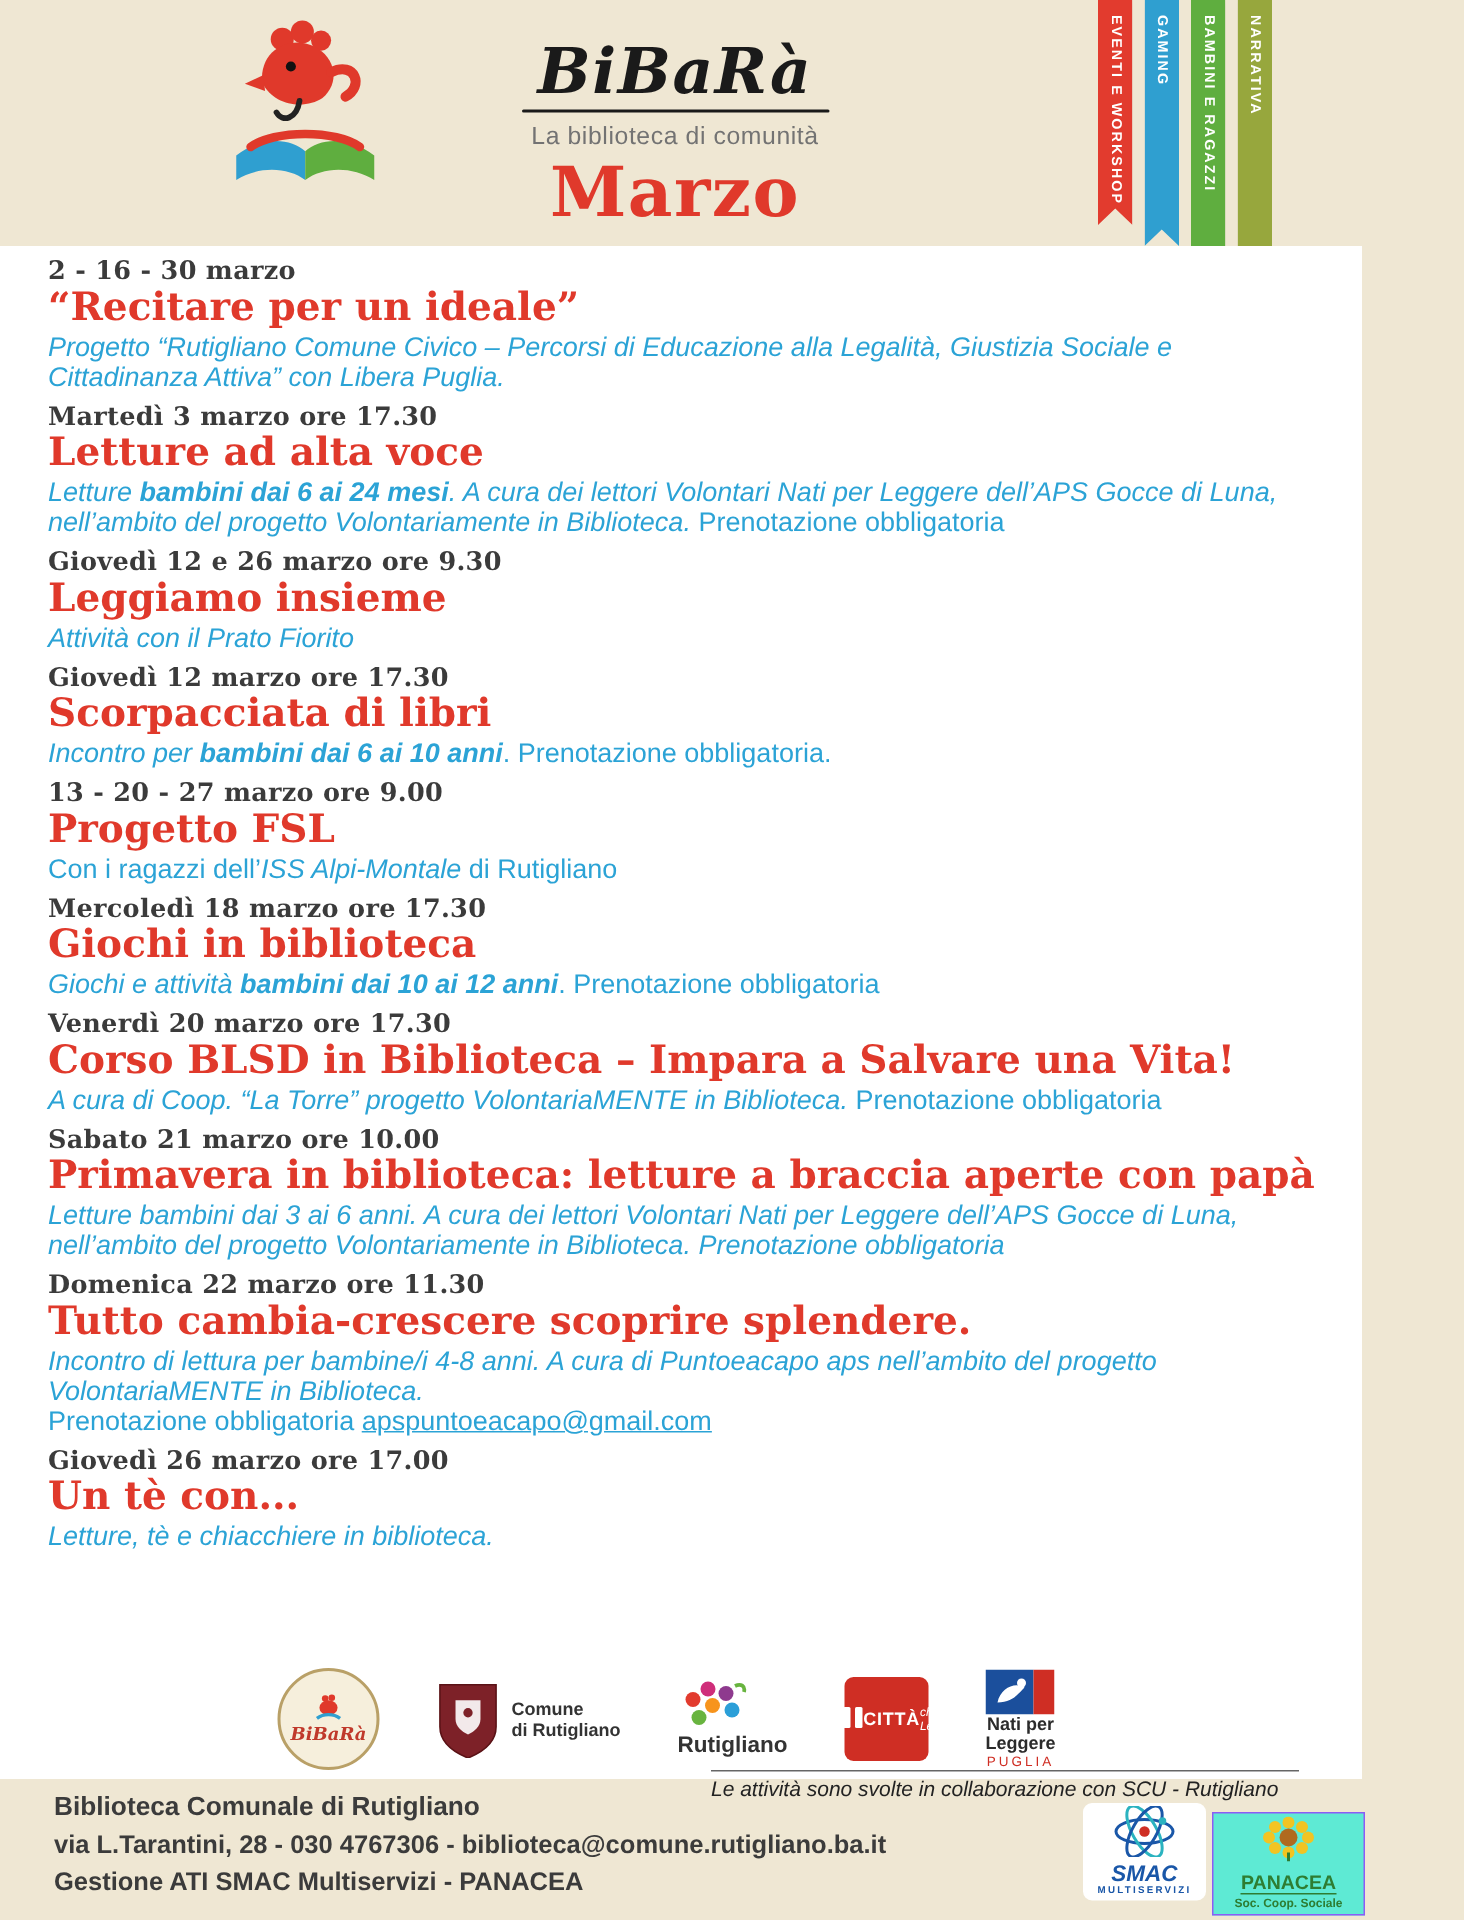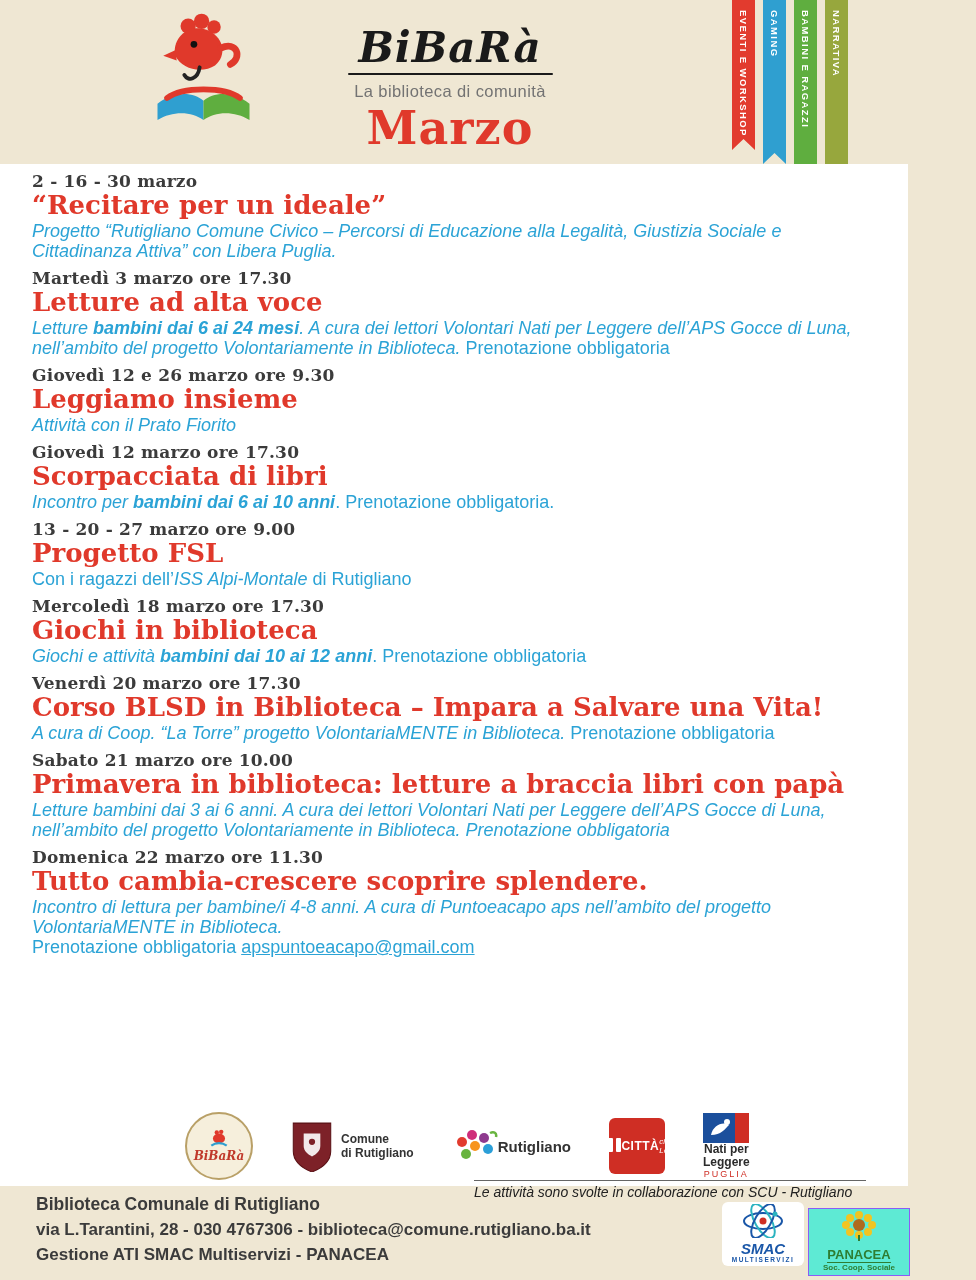--- a/index.html
+++ b/index.html
@@ -37,21 +37,21 @@
   .seg-r{font-style:normal;}
   .seg-link{font-style:normal;text-decoration:underline;cursor:pointer;}
 
   
   .logo-row{position:absolute;bottom:4px;left:185px;height:72px;display:flex;align-items:center;gap:38px;}
   .stamp{width:64px;height:64px;border-radius:50%;border:2px solid #b9a067;background:#f6efdc;
          display:flex;flex-direction:column;align-items:center;justify-content:center;}
   .stamp-text{font:700 italic 12px "DejaVu Serif",serif;color:#c0392b;}
   .comune{display:flex;align-items:center;gap:8px;}
   .comune-text div{font:700 12px/14px "Liberation Sans",sans-serif;color:#333;}
-  .rutig{display:flex;flex-direction:row;align-items:center;}
+  .rutig{display:flex;flex-direction:column;align-items:flex-start;}
   .rutig-text{font:800 15px "Liberation Sans",sans-serif;color:#333;margin-top:1px;}
   .citta{width:56px;height:56px;background:#cf2e24;border-radius:6px;display:flex;flex-direction:row;
          align-items:center;justify-content:center;color:#fff;}
   .citta-books{display:flex;gap:3px;margin-bottom:3px;}
   .citta-books span{display:block;width:5px;height:14px;background:#fff;border-radius:1px;}
   .citta-t1{font:800 12px "Liberation Sans",sans-serif;letter-spacing:.5px;}
   .citta-t2{font:italic 400 8px "Liberation Sans",sans-serif;}
   .npl{display:flex;flex-direction:column;align-items:center;}
   .npl-t1{font:800 12px/13px "Liberation Sans",sans-serif;color:#2b2b2b;}
   .npl-t2{font:400 9px "Liberation Sans",sans-serif;color:#cf2e24;letter-spacing:2px;}
@@ -159,31 +159,36 @@
       </section>
 
       <section class="event">
         <div class="ev-date">Venerdì 20 marzo ore 17.30</div>
         <div class="ev-title">Corso BLSD in Biblioteca – Impara a Salvare una Vita!</div>
         <p class="ev-desc"><span>A cura di Coop. “La Torre” progetto VolontariaMENTE in Biblioteca. </span><span class="seg-r">Prenotazione obbligatoria</span></p>
       </section>
 
       <section class="event">
         <div class="ev-date">Sabato 21 marzo ore 10.00</div>
-        <div class="ev-title">Primavera in biblioteca: letture a braccia libri con papà</div>
+        <div class="ev-title">Primavera in biblioteca: letture a braccia aperte con papà</div>
         <p class="ev-desc"><span>Letture bambini dai 3 ai 6 anni. A cura dei lettori Volontari Nati per Leggere dell’APS Gocce di Luna, nell’ambito del progetto Volontariamente in Biblioteca. Prenotazione obbligatoria</span></p>
       </section>
 
       <section class="event">
         <div class="ev-date">Domenica 22 marzo ore 11.30</div>
         <div class="ev-title">Tutto cambia-crescere scoprire splendere.</div>
         <p class="ev-desc"><span>Incontro di lettura per bambine/i 4-8 anni. A cura di Puntoeacapo aps nell’ambito del progetto VolontariaMENTE in Biblioteca.</span></p>
         <p class="ev-desc"><span class="seg-r">Prenotazione obbligatoria </span><span class="seg-link">apspuntoeacapo@gmail.com</span></p>
       </section>
 
+      <section class="event">
+        <div class="ev-date">Giovedì 26 marzo ore 17.00</div>
+        <div class="ev-title">Un tè con...</div>
+        <p class="ev-desc"><span>Letture, tè e chiacchiere in biblioteca.</span></p>
+      </section>
 
     </div>
 
     <div class="logo-row">
 
       <div class="stamp">
         <svg width="22" height="20" viewBox="0 0 40 36">
           <circle cx="16" cy="6" r="4" fill="#e0392b"></circle>
             <circle cx="24" cy="5" r="4" fill="#e0392b"></circle>
           <ellipse cx="20" cy="17" rx="11" ry="9" fill="#e0392b"></ellipse>

